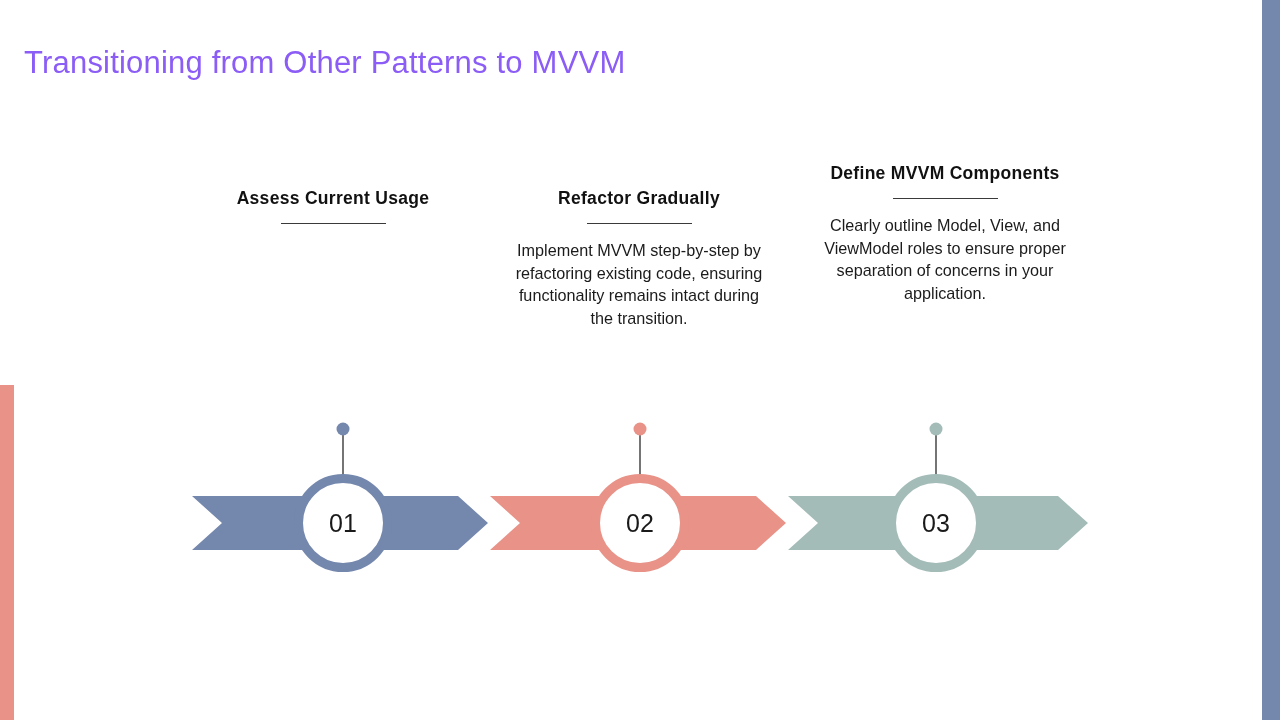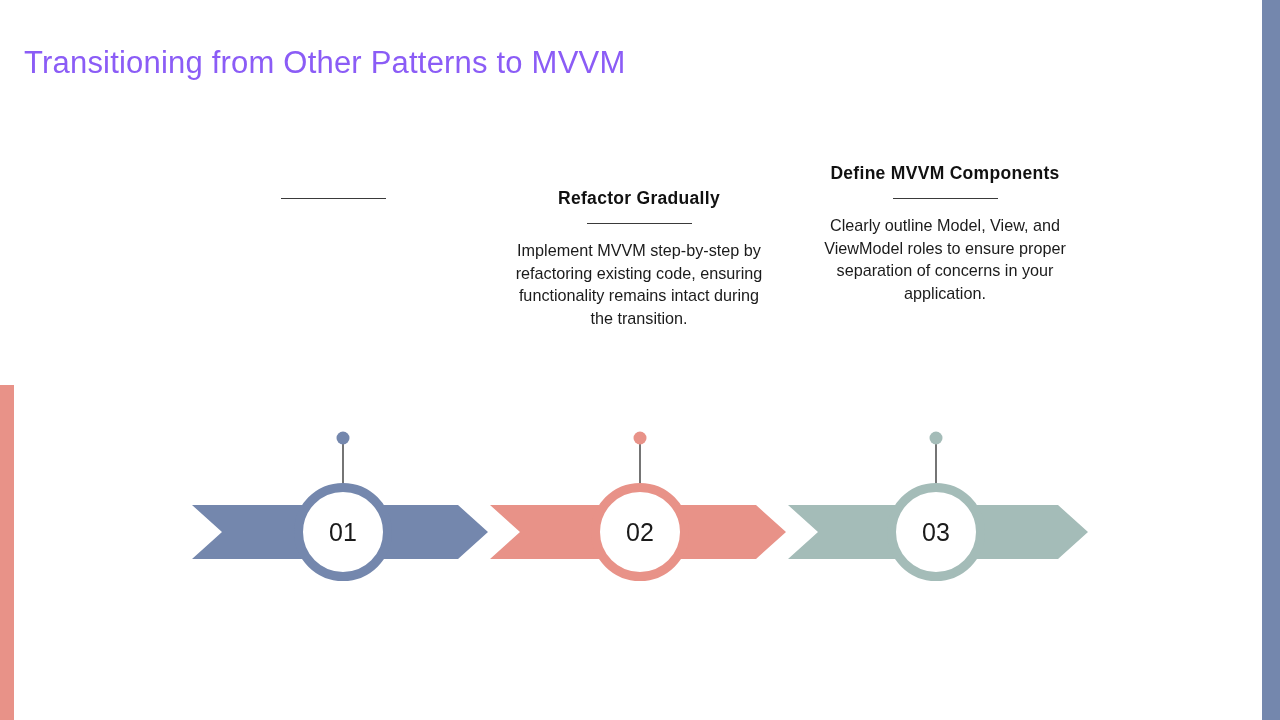--- a/index.html
+++ b/index.html
@@ -84,21 +84,21 @@
     line-height: 22.6px;
     max-width: 252px;
   }
   
   #column-2 { margin-top: -25px; }
 
   
   #process-band {
     position: absolute;
     left: 186px;
-    top: 424px;
+    top: 415px;
     width: 910px;
     height: 175px;
   }
   #process-band svg { display: block; }
 
   .step-number {
     font-family: "Liberation Sans", sans-serif;
     font-size: 25px;
     fill: #1a1a1a;
   }
@@ -107,20 +107,21 @@
 <body>
 
 <div id="right-accent-bar" style="background: rgb(116, 135, 173);"></div>
 <div id="left-accent-bar" style="background: rgb(232, 146, 136);"></div>
 
 <h1 id="page-title">Transitioning from Other Patterns to MVVM</h1>
 
 <div id="columns">
 
   <div class="column" id="column-1">
+    <div class="col-heading">Assess Current Usage</div>
     <div class="col-divider"></div>
   </div>
 
   <div class="column" id="column-3">
     <div class="col-heading">Refactor Gradually</div>
     <div class="col-divider"></div>
     <div class="col-body">Implement MVVM step-by-step by refactoring existing code, ensuring functionality remains intact during the transition.</div>
   </div>
 
   <div class="column" id="column-2">

